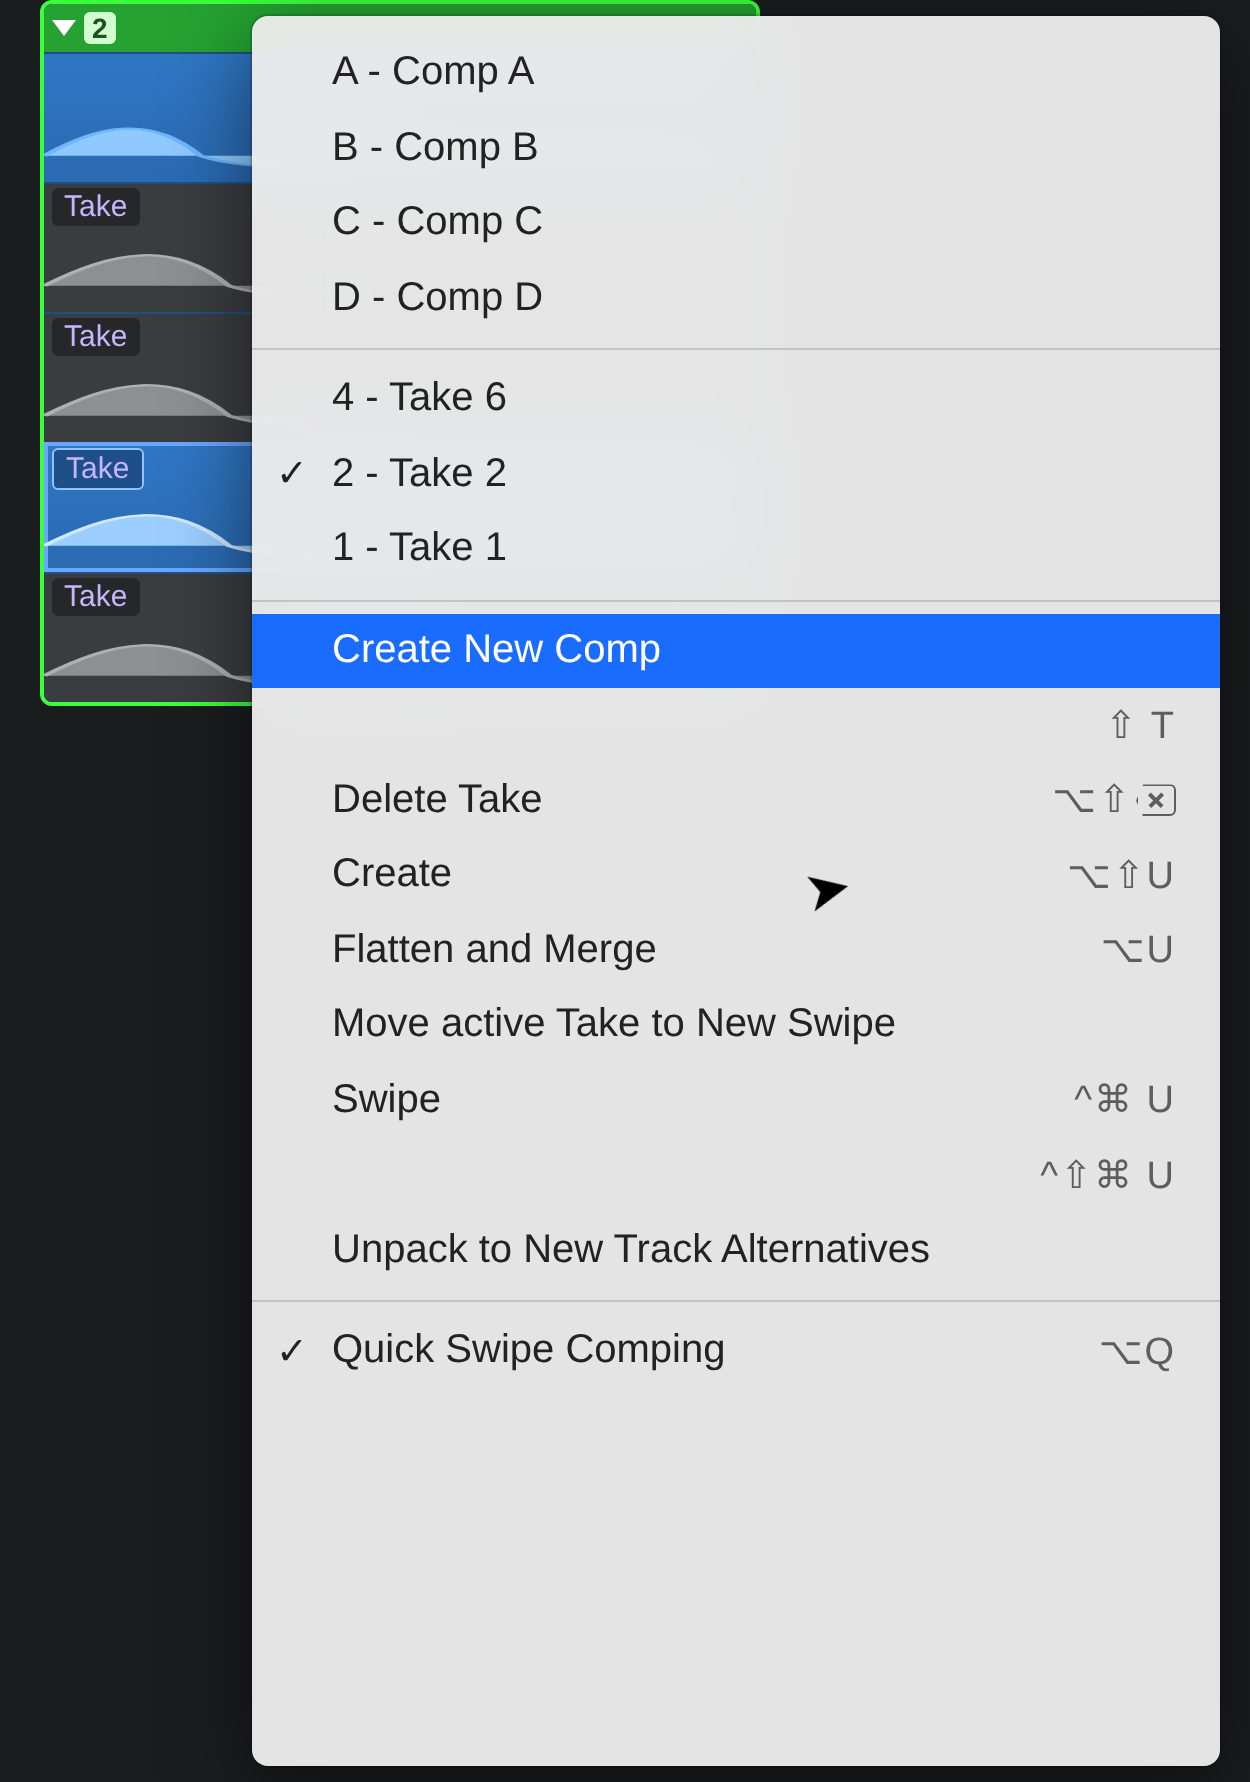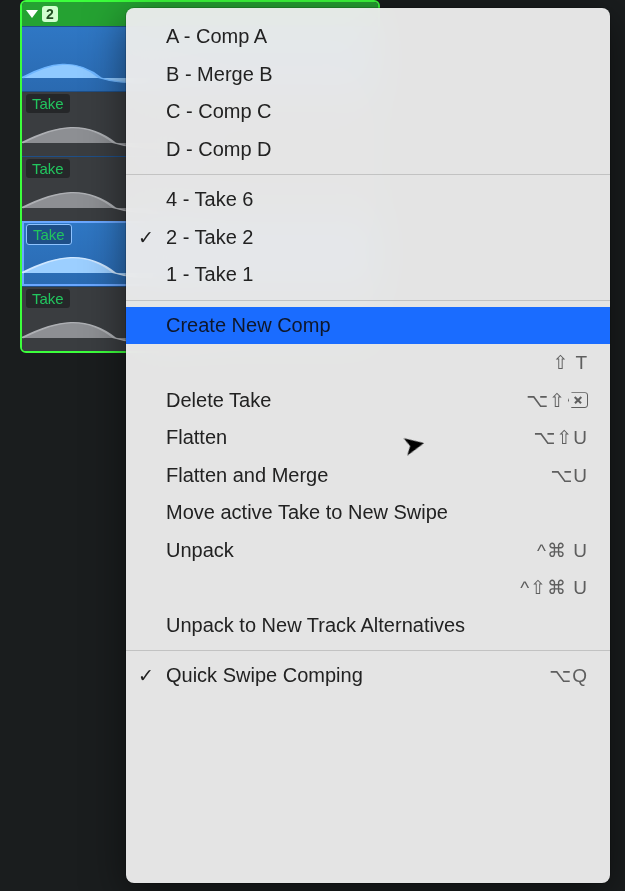--- a/index.html
+++ b/index.html
@@ -58,21 +58,21 @@
       background: #3a3d40;
     }
     .take-lane.selected {
       outline: 2px solid #6aa7ff;
       outline-offset: -2px;
     }
     .take-lane .label {
       position: absolute;
       top: 2px; left: 4px;
       background: rgba(0,0,0,.35);
-      color: #22c55e;
+      color: #c4b5fd;
       font-size: 15px;
       padding: 1px 6px;
       border-radius: 3px;
     }
     .take-lane.selected .label {
       background: #1e4f88;
       border: 1px solid #8fc3ff;
     }
     .wave {
       position: absolute;
@@ -101,21 +101,21 @@
       align-items: center;
       height: 37.5px;
       padding: 0 22px 0 40px;
       font-size: 20px;
       color: #222;
       position: relative;
       cursor: default;
     }
     .menu-item.highlight {
       background: #1a6cff;
-      color: #0f172a;
+      color: #ffffff;
     }
     .menu-item .check {
       position: absolute;
       left: 12px;
       font-size: 19px;
     }
     .menu-item .shortcut {
       margin-left: auto;
       color: #5e5e5e;
       font-size: 19px;
@@ -214,21 +214,21 @@
     </div>
   </div>
 </div>
 
 <div class="menu">
 
   <div class="menu-item">
     <span>A - Comp A</span>
   </div>
   <div class="menu-item">
-    <span>B - Merge B</span>
+    <span>B - Comp B</span>
   </div>
   <div class="menu-item">
     <span>C - Comp C</span>
   </div>
   <div class="menu-item">
     <span>D - Comp D</span>
   </div>
 
   <div class="menu-sep"></div>
 
@@ -252,32 +252,32 @@
     <span class="shortcut">⇧ T</span>
   </div>
   <div class="menu-item">
     <span>Delete Take</span>
     <span class="shortcut">
       <span>⌥⇧</span>
       <span class="del-glyph"></span>
     </span>
   </div>
   <div class="menu-item">
-    <span>Flatten</span>
+    <span>Create</span>
     <span class="shortcut">⌥⇧U</span>
   </div>
   <div class="menu-item">
     <span>Flatten and Merge</span>
     <span class="shortcut">⌥U</span>
   </div>
   <div class="menu-item">
     <span>Move active Take to New Swipe</span>
   </div>
   <div class="menu-item">
-    <span>Unpack</span>
+    <span>Swipe</span>
     <span class="shortcut">^⌘ U</span>
   </div>
   <div class="menu-item">
     <span class="shortcut">^⇧⌘ U</span>
   </div>
   <div class="menu-item">
     <span>Unpack to New Track Alternatives</span>
   </div>
 
   <div class="menu-sep"></div>

